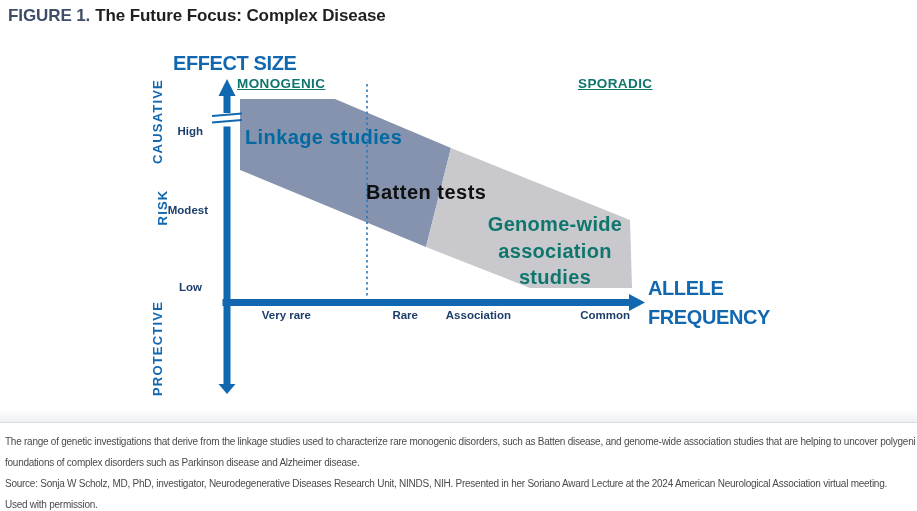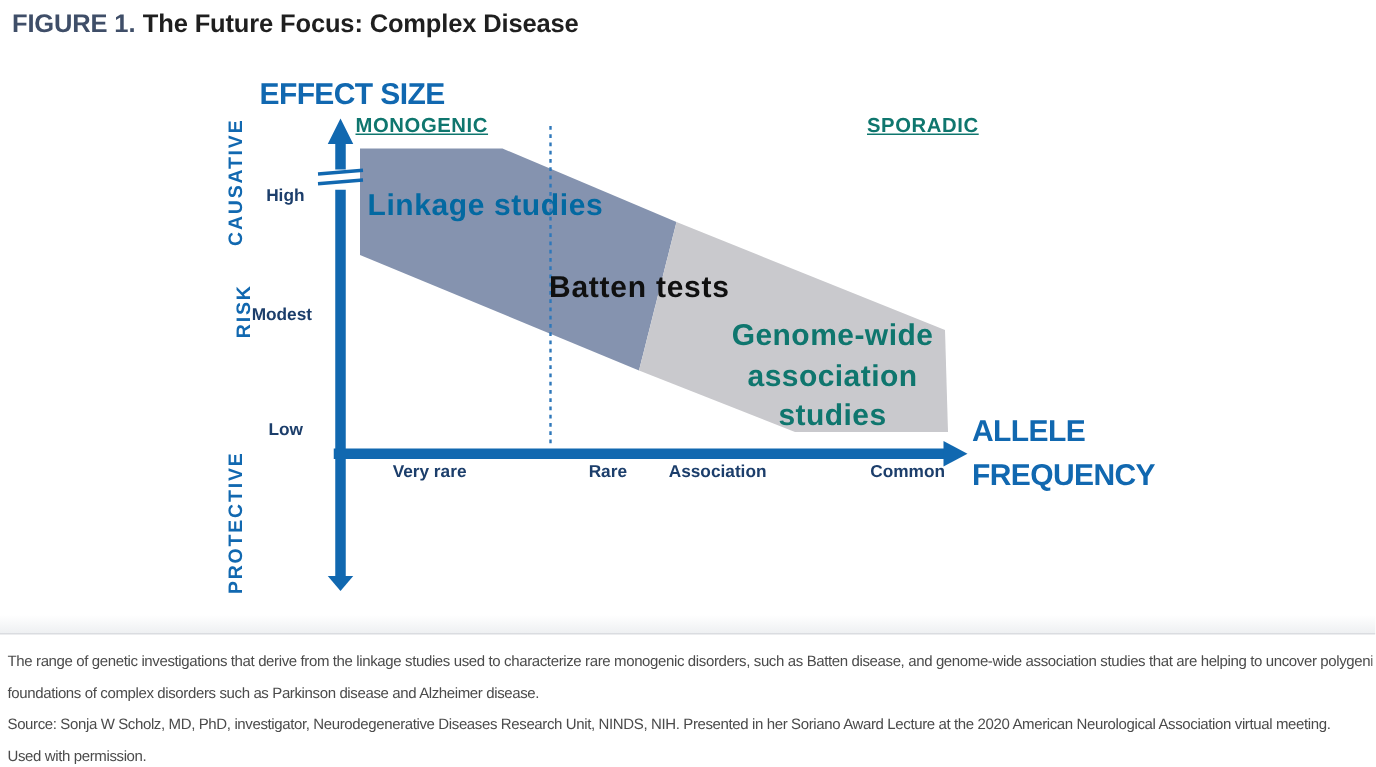--- a/index.html
+++ b/index.html
@@ -112,17 +112,17 @@
       <div>association</div>
       <div>studies</div>
     </div>
   </div>
 
   <div class="divider-strip"></div>
 
   <div class="caption">
     <div class="cap-line">The range of genetic investigations that derive from the linkage studies used to characterize rare monogenic disorders, such as Batten disease, and genome-wide association studies that are helping to uncover polygenic</div>
     <div class="cap-line">foundations of complex disorders such as Parkinson disease and Alzheimer disease.</div>
-    <div class="cap-line">Source: Sonja W Scholz, MD, PhD, investigator, Neurodegenerative Diseases Research Unit, NINDS, NIH. Presented in her Soriano Award Lecture at the 2020 American Neurological Association virtual meeting.</div>
+    <div class="cap-line">Source: Sonja W Scholz, MD, PhD, investigator, Neurodegenerative Diseases Research Unit, NINDS, NIH. Presented in her Soriano Award Lecture at the 2024 American Neurological Association virtual meeting.</div>
     <div class="cap-line">Used with permission.</div>
   </div>
 
 </div>
 
 </body></html>

